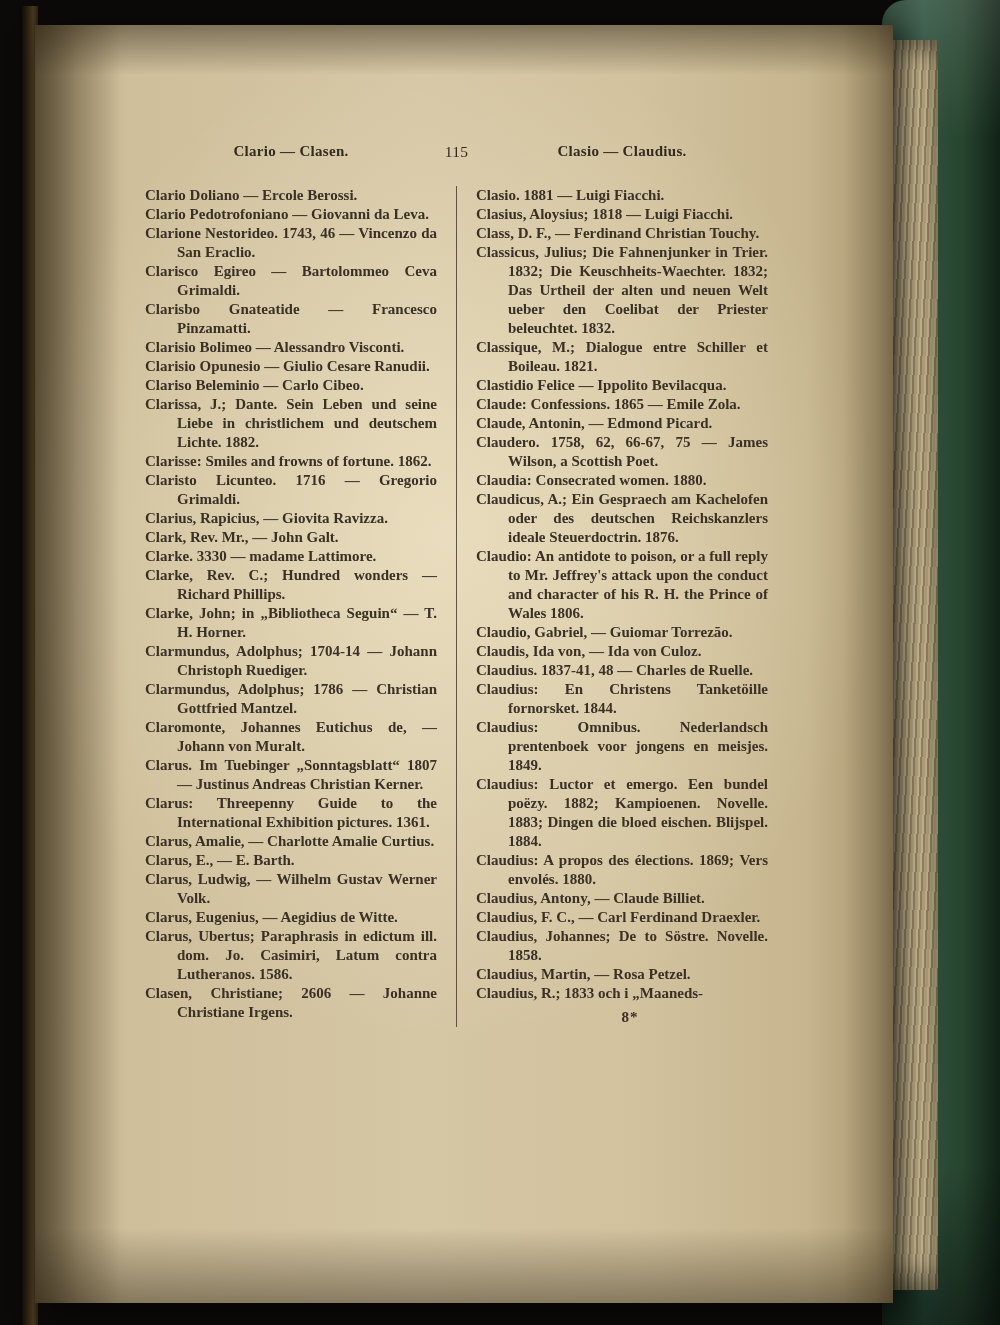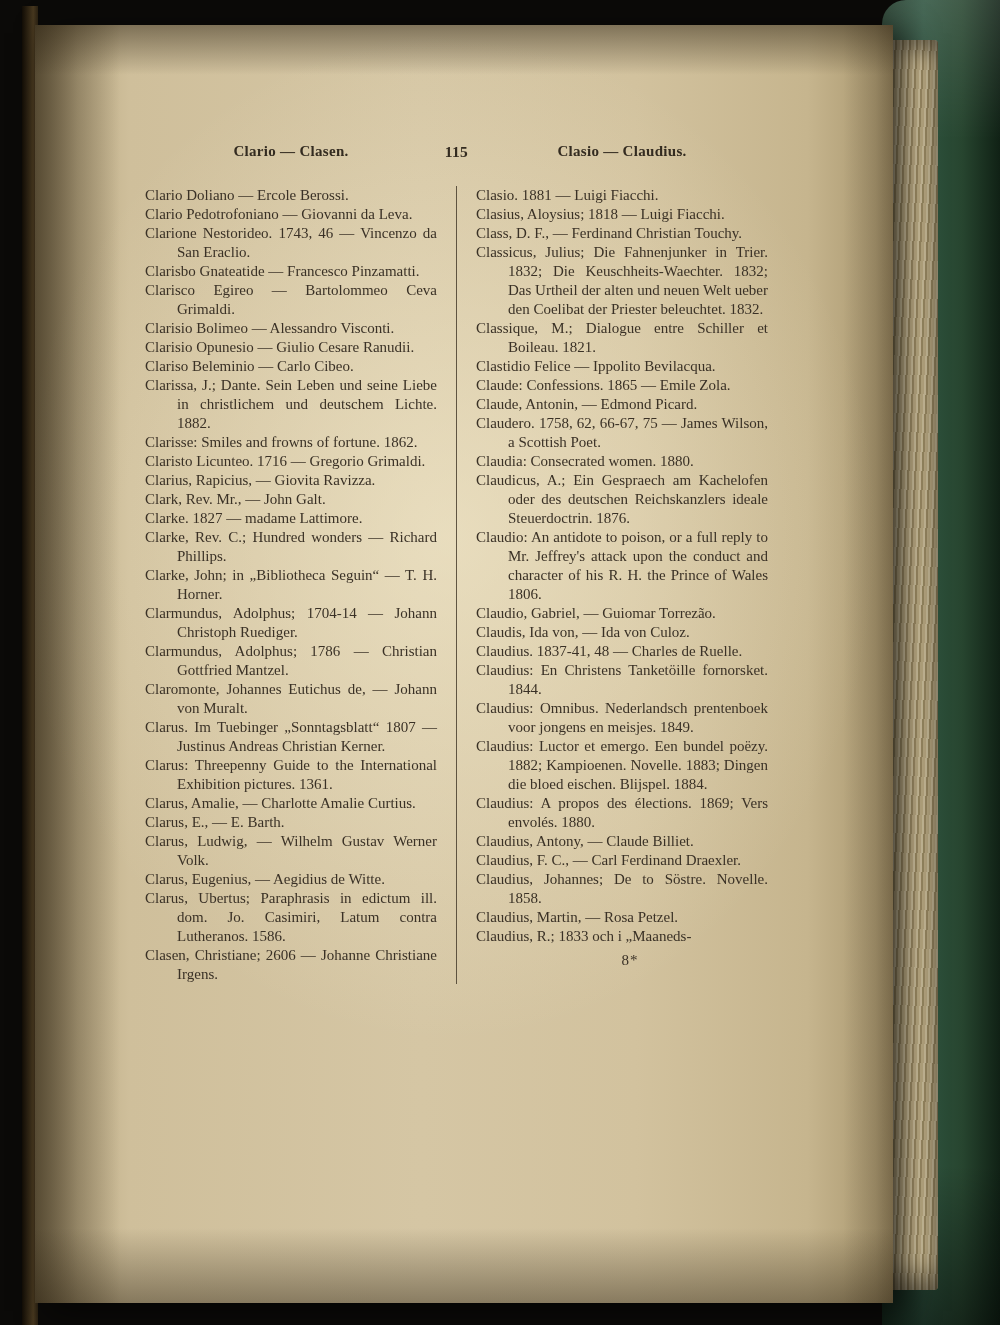--- a/index.html
+++ b/index.html
@@ -60,23 +60,23 @@
     position:absolute; left:110px; top:117px; width:623px;
     color:#3a3126;
     font-size:15px; line-height:19px;
   }
   .header-row {
     display:grid; grid-template-columns:292px 39px 292px;
     height:22px; margin-bottom:22px;
     font-weight:bold; letter-spacing:0.3px; color:#332b20;
   }
   .header-row span { text-align:center; white-space:nowrap; }
-  .page-number { font-weight:bold; font-size:15.5px; }
+  .page-number { font-weight:normal; font-size:15.5px; }
 
-  .columns { display:grid; grid-template-columns:292px 39px 292px; }
+  .columns { display:grid; grid-template-columns:292px 39px 292px;font-weight:bold; }
   .divider { width:1px; justify-self:center; background:rgba(72,61,45,0.85); }
 
   .entry { margin:0; padding-left:32px; text-indent:-32px; text-align:justify; }
   .signature { text-align:center; padding-left:16px; margin-top:5px; letter-spacing:1px; }
 </style>
 </head>
 <body>
 
 <div class="photo">
 
@@ -91,31 +91,31 @@
         <span>Clario — Clasen.</span>
         <span class="page-number">115</span>
         <span>Clasio — Claudius.</span>
       </div>
 
       <div class="columns">
         <div class="col">
             <p class="entry">Clario Doliano — Ercole Berossi.</p>
             <p class="entry">Clario Pedotrofoniano — Giovanni da Leva.</p>
             <p class="entry">Clarione Nestorideo. 1743, 46 — Vincenzo da San Eraclio.</p>
+            <p class="entry">Clarisco Egireo — Bartolommeo Ceva Grimaldi.</p>
             <p class="entry">Clarisbo Gnateatide — Francesco Pinzamatti.</p>
-            <p class="entry">Clarisco Egireo — Bartolommeo Ceva Grimaldi.</p>
             <p class="entry">Clarisio Bolimeo — Alessandro Visconti.</p>
             <p class="entry">Clarisio Opunesio — Giulio Cesare Ranudii.</p>
             <p class="entry">Clariso Beleminio — Carlo Cibeo.</p>
             <p class="entry">Clarissa, J.; Dante. Sein Leben und seine Liebe in christlichem und deutschem Lichte. 1882.</p>
             <p class="entry">Clarisse: Smiles and frowns of fortune. 1862.</p>
             <p class="entry">Claristo Licunteo. 1716 — Gregorio Grimaldi.</p>
             <p class="entry">Clarius, Rapicius, — Giovita Ravizza.</p>
             <p class="entry">Clark, Rev. Mr., — John Galt.</p>
-            <p class="entry">Clarke. 1827 — madame Lattimore.</p>
+            <p class="entry">Clarke. 3330 — madame Lattimore.</p>
             <p class="entry">Clarke, Rev. C.; Hundred wonders — Richard Phillips.</p>
             <p class="entry">Clarke, John; in „Bibliotheca Seguin“ — T. H. Horner.</p>
             <p class="entry">Clarmundus, Adolphus; 1704-14 — Johann Christoph Ruediger.</p>
             <p class="entry">Clarmundus, Adolphus; 1786 — Christian Gottfried Mantzel.</p>
             <p class="entry">Claromonte, Johannes Eutichus de, — Johann von Muralt.</p>
             <p class="entry">Clarus. Im Tuebinger „Sonntagsblatt“ 1807 — Justinus Andreas Christian Kerner.</p>
             <p class="entry">Clarus: Threepenny Guide to the International Exhibition pictures. 1361.</p>
             <p class="entry">Clarus, Amalie, — Charlotte Amalie Curtius.</p>
             <p class="entry">Clarus, E., — E. Barth.</p>
             <p class="entry">Clarus, Ludwig, — Wilhelm Gustav Werner Volk.</p>

